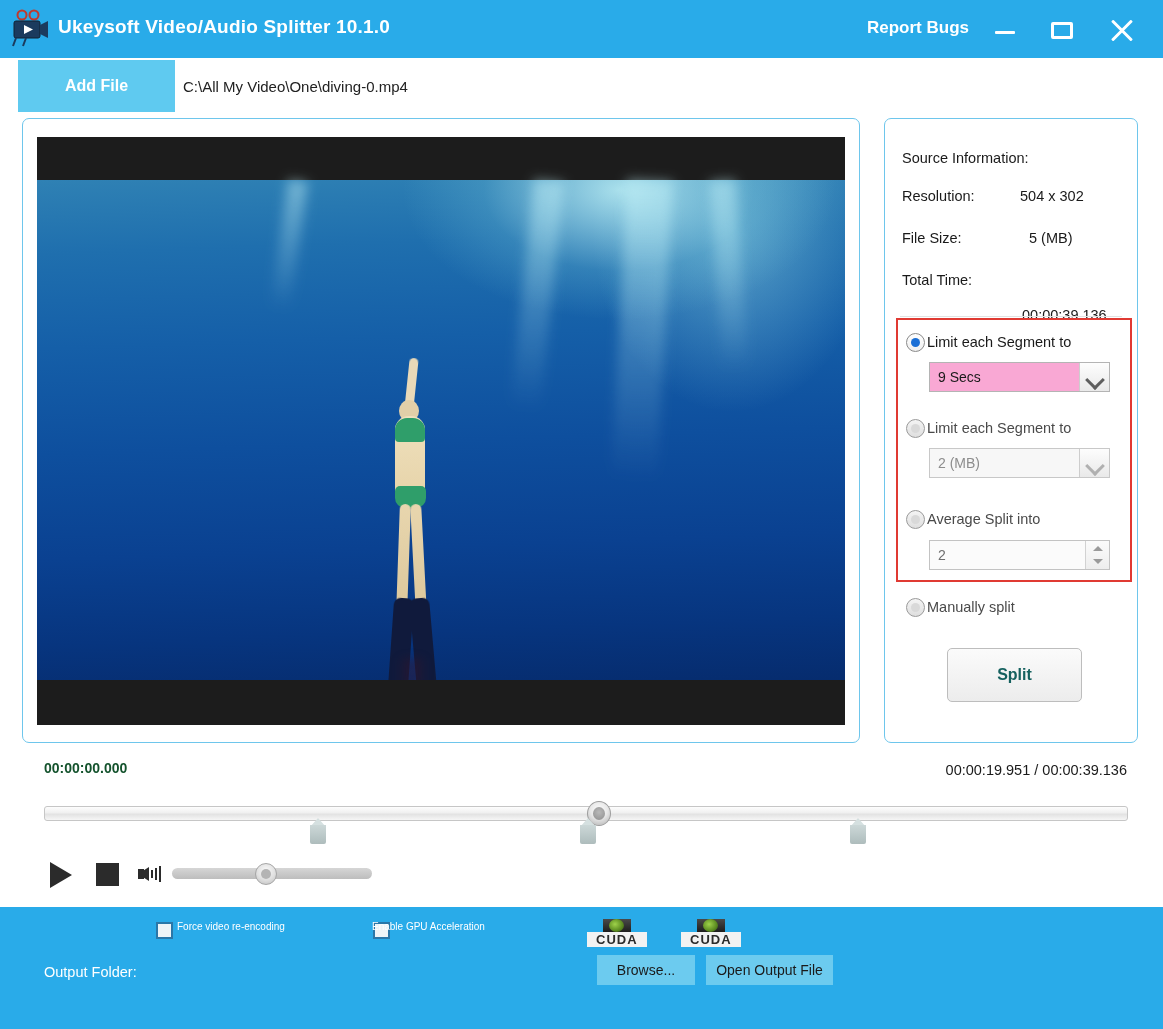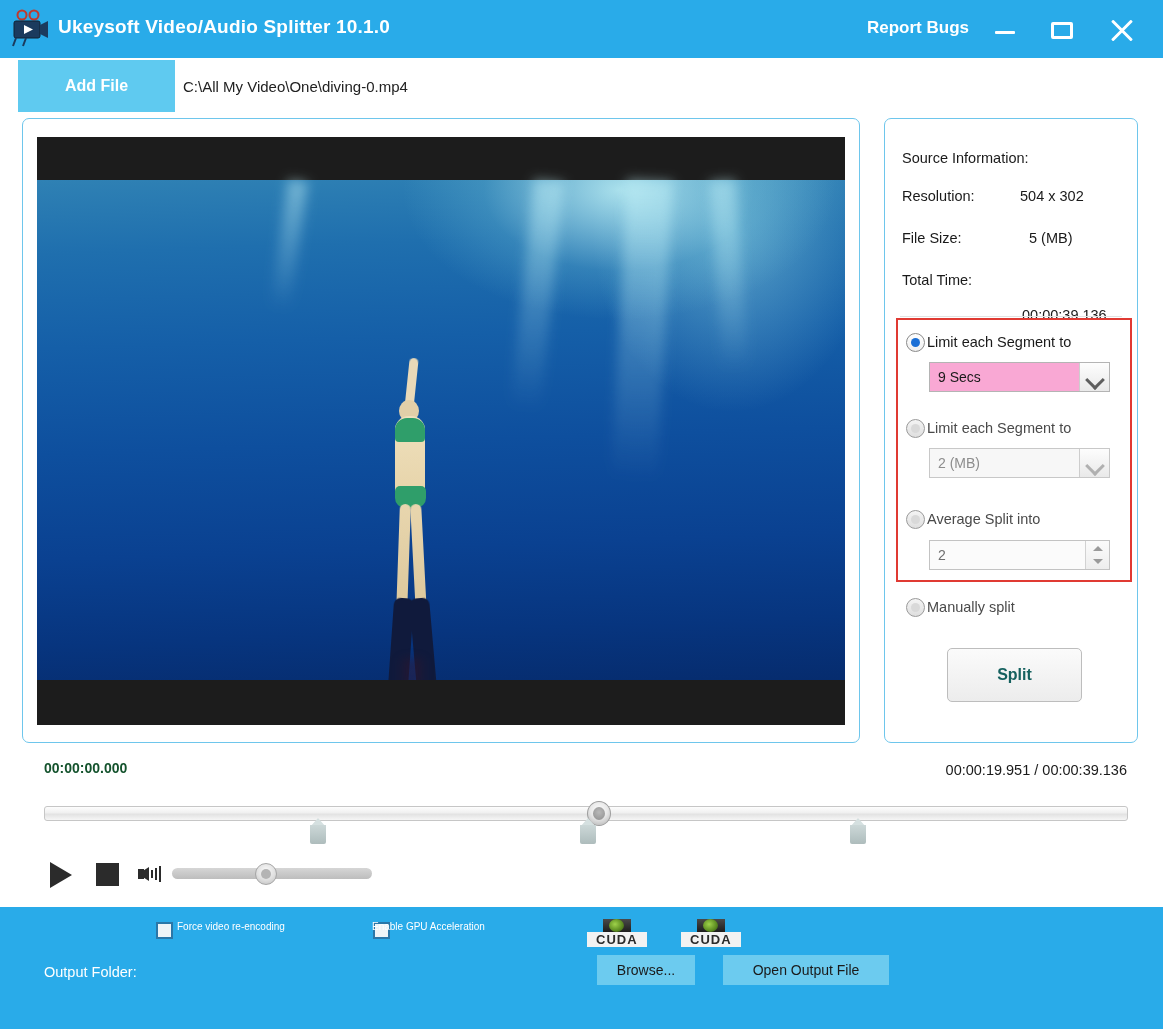--- a/index.html
+++ b/index.html
@@ -194,21 +194,21 @@
   .gpu-name{height:24px;padding:0 9px;background:#f2f2f2;color:#2b2b2b;font-size:13px;font-weight:bold;letter-spacing:1px;display:flex;align-items:center;}
   .badge-cuda{left:587px;}
   .badge-nvenc{left:681px;}
 
   .out-label{position:absolute;left:44px;top:964px;font-size:14.5px;color:#ffffff;}
   .out-input{position:absolute;left:152px;top:955px;width:440px;height:30px;background:#ffffff;border:1px solid #8d8d8d;box-sizing:border-box;}
   .out-input .otext{position:absolute;left:6px;top:5px;font-size:15px;color:#1a1a1a;}
   .btn-flat{position:absolute;top:955px;height:30px;background:#6CCBEF;color:#1a1a1a;font-size:14px;
     display:flex;align-items:center;justify-content:center;cursor:pointer;}
   .btn-browse{left:597px;width:98px;}
-  .btn-openout{left:723px;width:166px;}
+  .btn-openout{left:706px;width:127px;}
 
   .start-btn{position:absolute;left:856px;top:928px;width:290px;height:80px;border-radius:40px;
     background:#F7931E;display:flex;align-items:center;cursor:pointer;}
   .start-ico{margin-left:52px;width:42px;height:42px;}
   .start-txt{margin-left:22px;font-size:33px;color:#ffffff;font-weight:normal;letter-spacing:.5px;}
 </style>
 </head>
 <body>
 
 <div class="app">

